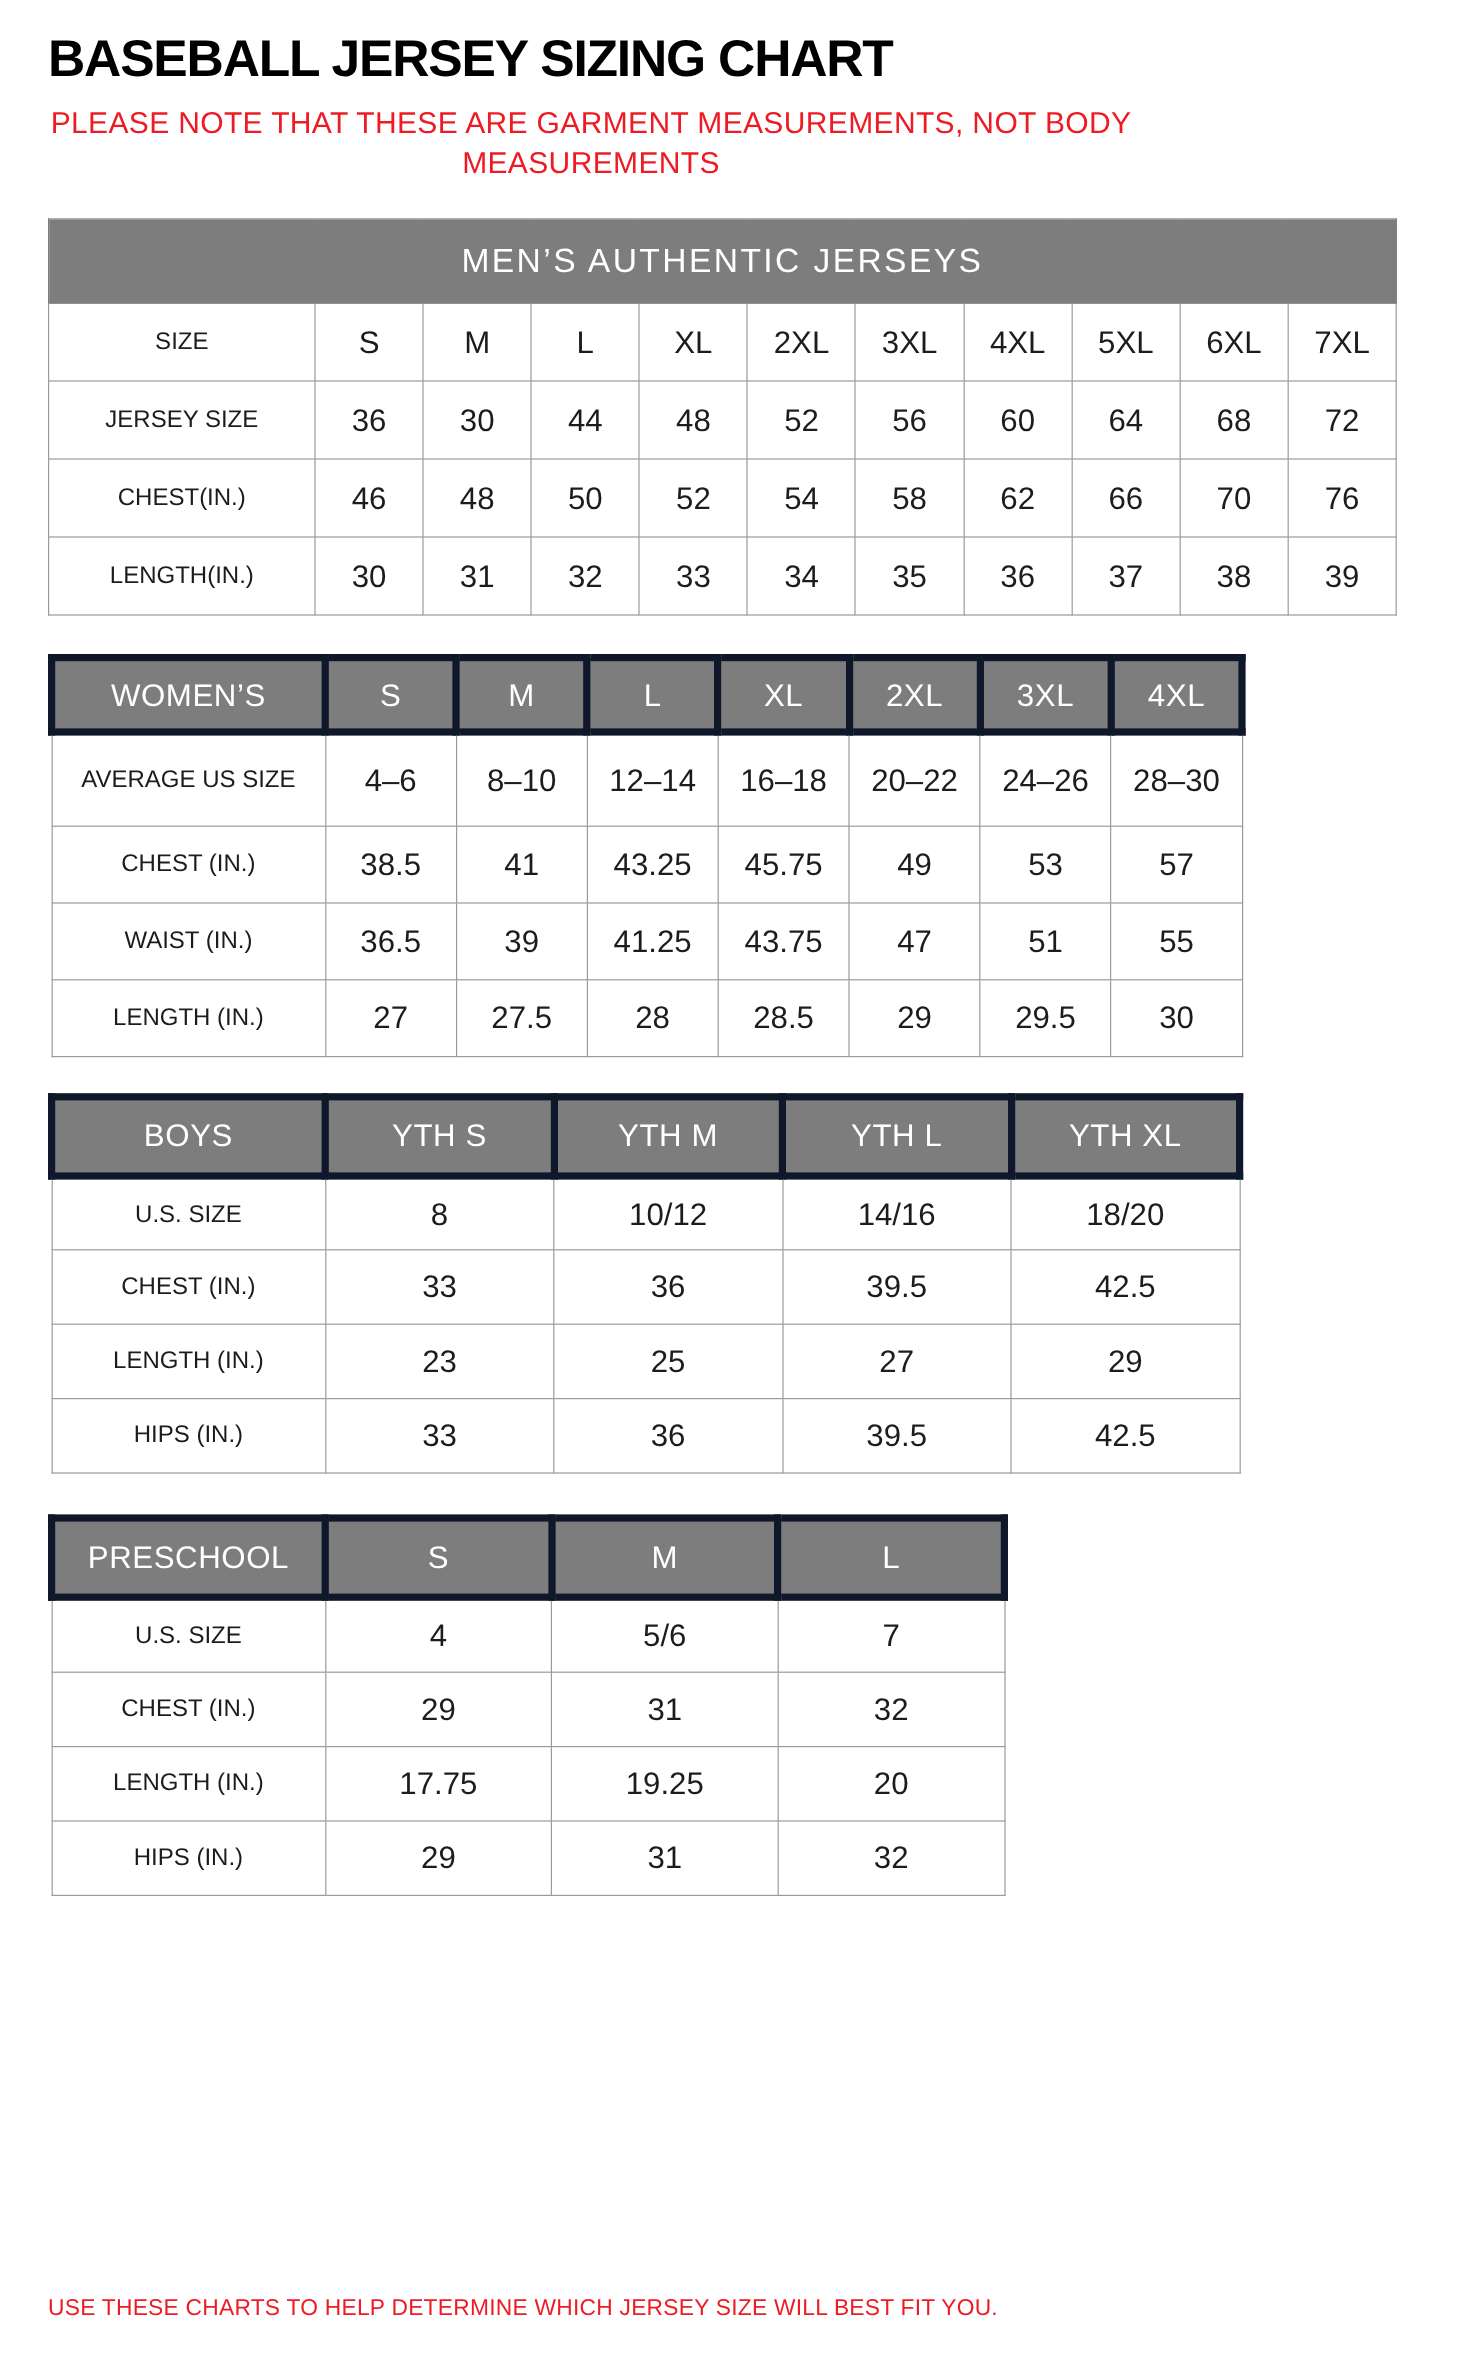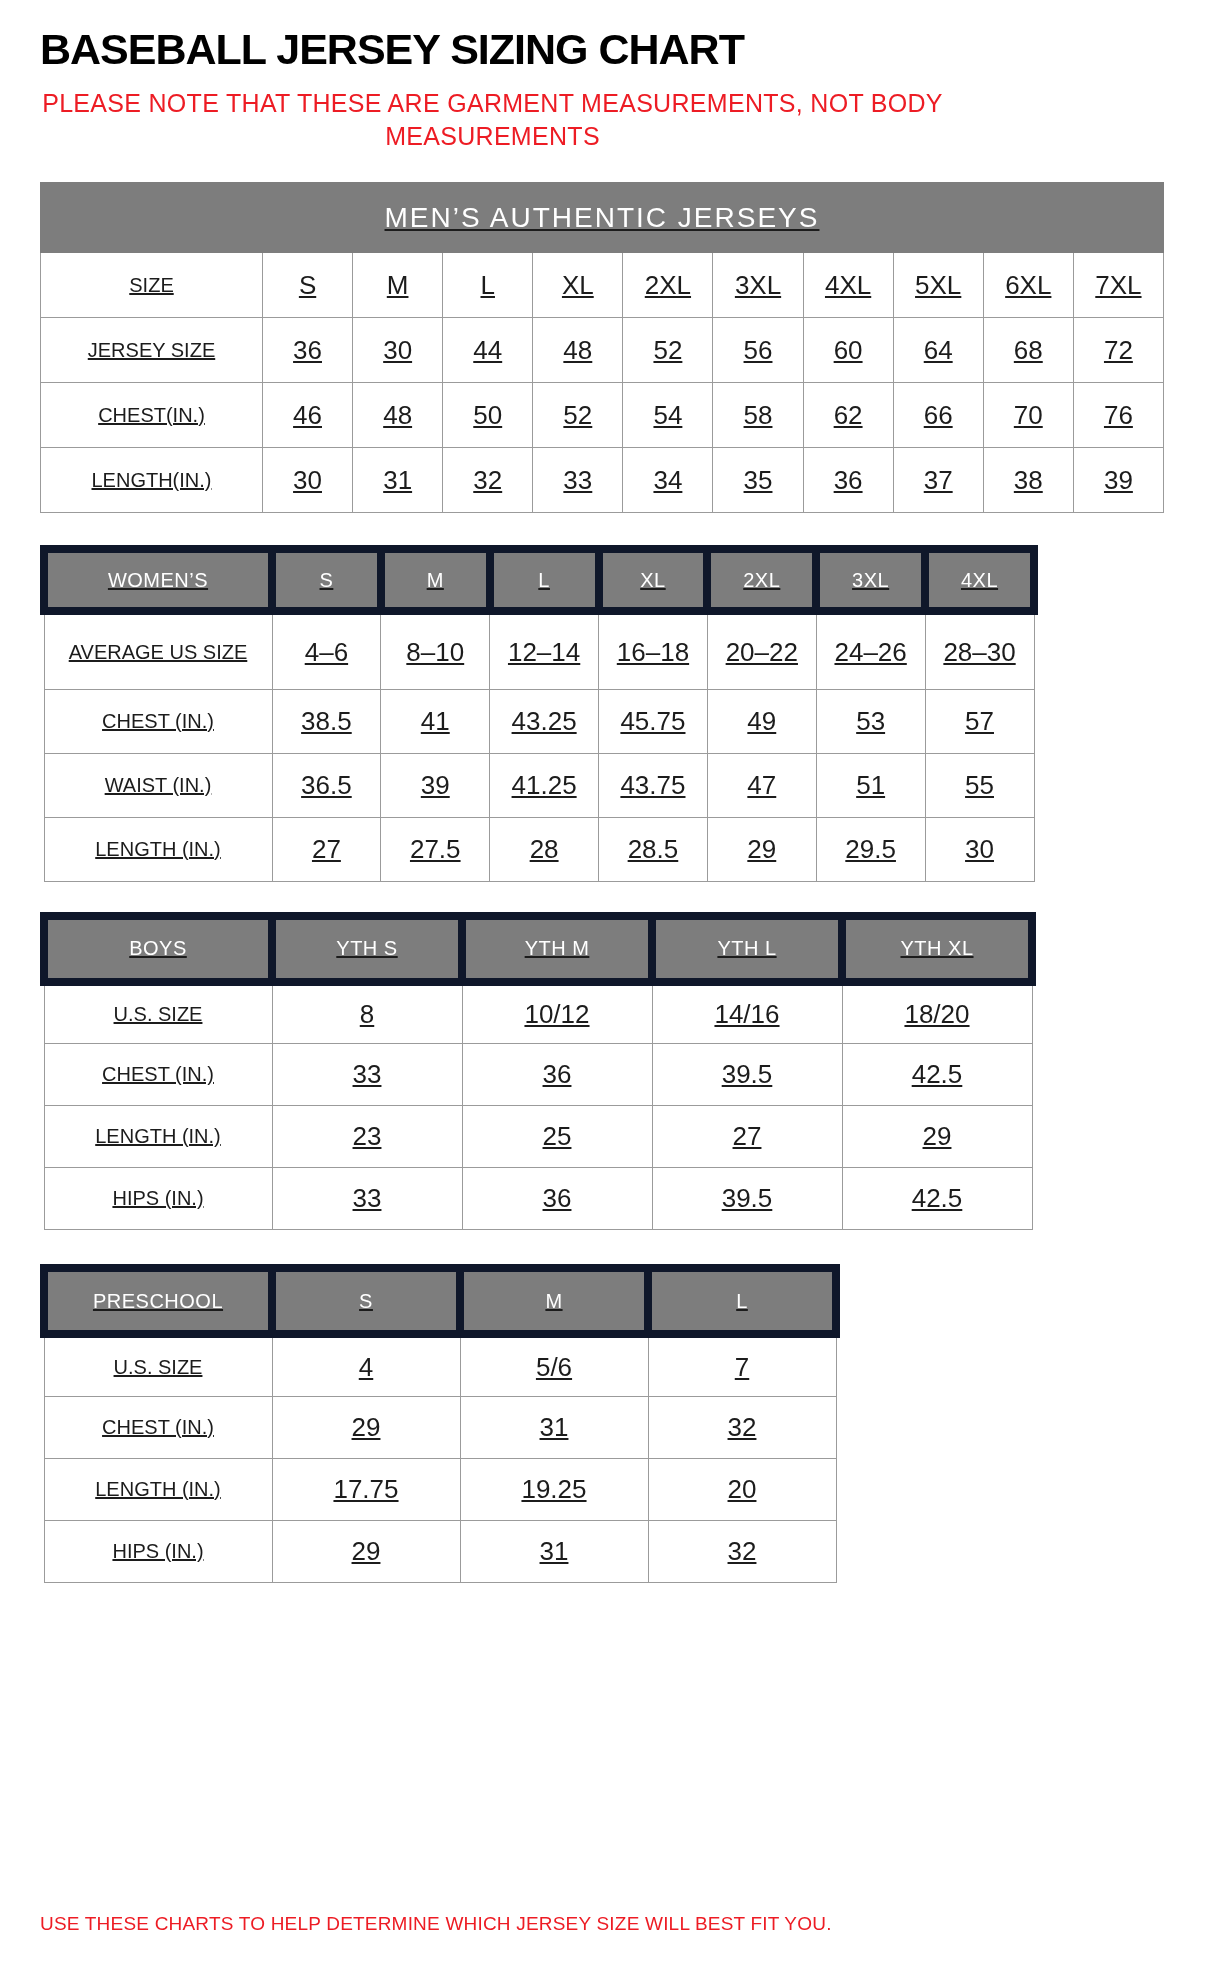--- a/index.html
+++ b/index.html
@@ -31,42 +31,41 @@
     max-width: 905px;
     font-size: 25px;
     line-height: 1.3;
     letter-spacing: 0.3px;
     color: var(--accent-red, #ed1c24);
     text-align: center;
   }
   table {
     border-collapse: collapse;
     table-layout: fixed;
-    text-decoration: underline;
   }
   td, th {
     box-sizing: border-box;
     border: 1px solid var(--grid-border, #9b9b9b);
     text-align: center;
     vertical-align: middle;
     font-weight: normal;
     padding: 2px 6px;
   }
   .bar {
     background: var(--header-gray, #7d7d7d);
     border: 1px solid var(--header-gray, #7d7d7d);
     color: #ffffff;
     font-size: 28px;
     letter-spacing: 2px;
   }
   th.gray {
     background: var(--header-gray, #7d7d7d);
-    border: 8px solid #0f172a;
+    border: 6px solid #0f172a;
     color: #ffffff;
-    font-size: 20px;
+    font-size: 26px;
     letter-spacing: 0.5px;
   }
   .lbl { font-size: 20px; line-height: 1.15; }
   .val { font-size: 26px; }
 
   .mens { width: 1124px; margin-top: 30px; }
   .mens thead tr { height: 70px; }
   .mens tbody tr { height: 65px; }
 
   .womens { width: 998px; margin-top: 32px; }

